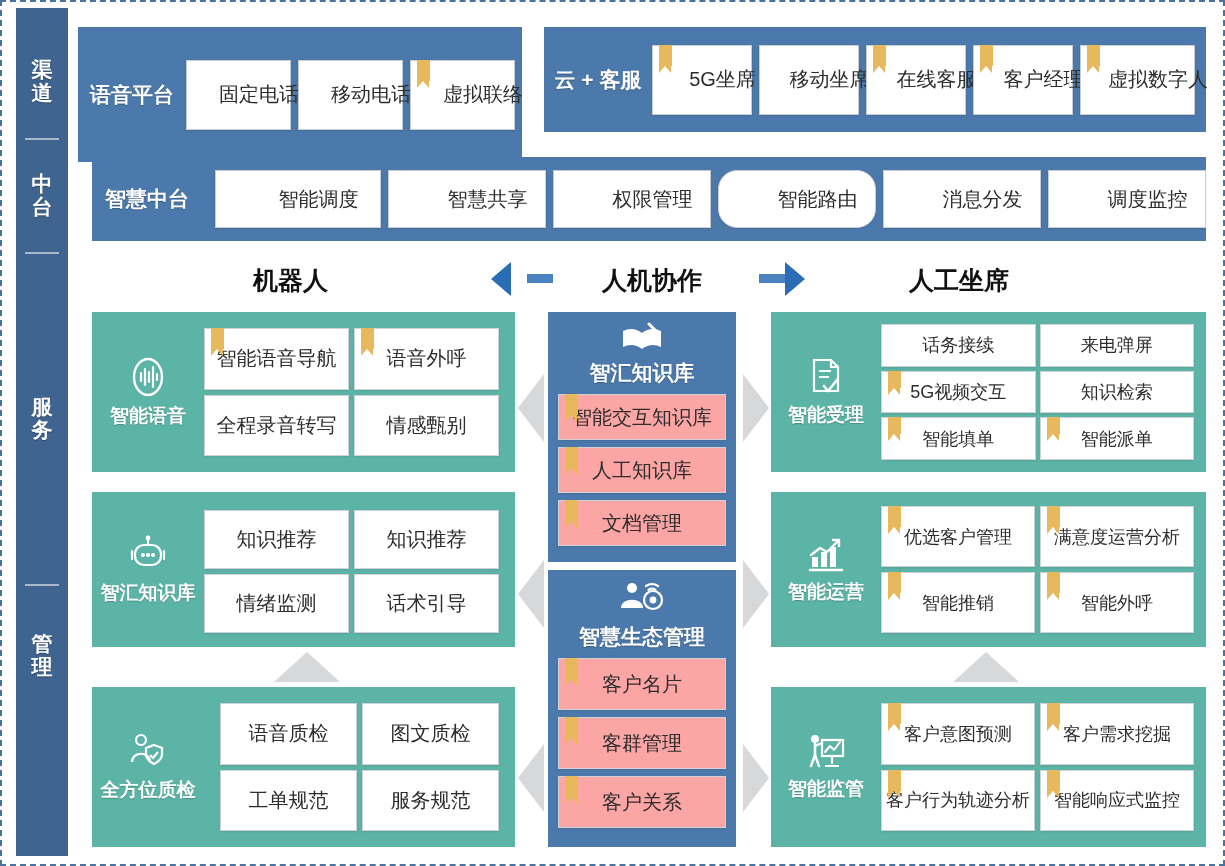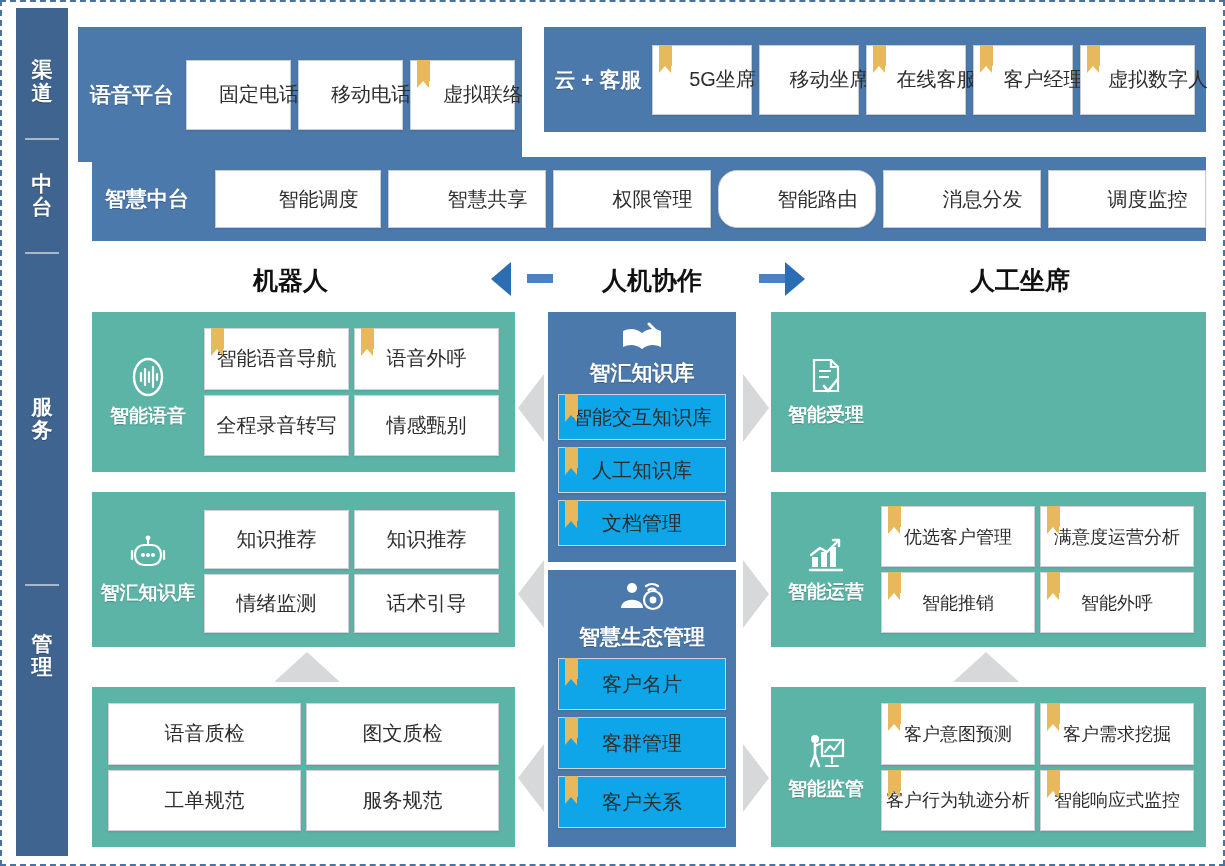--- a/index.html
+++ b/index.html
@@ -94,21 +94,21 @@
   
   .stack{
     position:absolute;background:#4c79ab;box-sizing:border-box;
     display:flex;flex-direction:column;align-items:center;
   }
   .stack-head{
     color:#fff;font-weight:bold;font-size:21px;text-align:center;
     text-shadow:0 1px 1px rgba(0,0,0,.25);white-space:nowrap;
   }
   .stack-item{
-    position:relative;background:#0ea5e9;border:1px solid #cfd3d7;width:100%;
+    position:relative;background:#fca5a5;border:1px solid #cfd3d7;width:100%;
     box-sizing:border-box;display:flex;align-items:center;justify-content:center;
     font-size:20px;color:#2d2d2d;white-space:nowrap;
     box-shadow:0 1px 2px rgba(0,0,0,.10);
   }
 
   
   .chev{position:absolute;width:0;height:0;}
   .chev-left{
     border-top:34px solid transparent;border-bottom:34px solid transparent;
     border-right:26px solid #d6d8da;
@@ -216,21 +216,21 @@
   <div class="hdr" style="left:251px;top:262px;">机器人</div>
 
   <div class="arrow-tail" style="left:525px;top:272px;width:26px;"></div>
   <div class="arrow-left" style="left:489px;top:260px;"></div>
 
   <div class="hdr" style="left:600px;top:262px;">人机协作</div>
 
   <div class="arrow-tail" style="left:757px;top:272px;width:26px;"></div>
   <div class="arrow-right" style="left:783px;top:260px;"></div>
 
-  <div class="hdr" style="left:968px;top:262px;">人工坐席</div>
+  <div class="hdr" style="left:907px;top:262px;">人工坐席</div>
 
   <div class="chev chev-left" style="left:516px;top:372px;"></div>
   <div class="chev chev-left" style="left:516px;top:558px;"></div>
   <div class="chev chev-left" style="left:516px;top:742px;"></div>
   <div class="chev chev-right" style="left:741px;top:372px;"></div>
   <div class="chev chev-right" style="left:741px;top:558px;"></div>
   <div class="chev chev-right" style="left:741px;top:742px;"></div>
   <div class="tri-up" style="left:272px;top:650px;"></div>
   <div class="tri-up" style="left:951px;top:650px;"></div>
 
@@ -294,20 +294,31 @@
       <div class="cell">
         <span>情绪监测</span>
       </div>
       <div class="cell">
         <span>话术引导</span>
       </div>
     </div>
   </div>
 
   <div class="grp" style="left:90px;top:685px;width:423px;height:160px;">
+    <div class="grp-left" style="width:112px;">
+      <span>
+        <svg width="42" height="42" viewBox="0 0 42 42">
+          <circle cx="14" cy="9" r="5" fill="none" stroke="#fff" stroke-width="2.2"></circle>
+          <path d="M5 31 C5 20 23 20 23 31" fill="none" stroke="#fff" stroke-width="2.2"></path>
+          <path d="M27 14 l8 3 v6 c0 5 -4 8 -8 10 c-4 -2 -8 -5 -8 -10 v-6 z" fill="none" stroke="#fff" stroke-width="2.2"></path>
+          <path d="M23 24 l3 3 l5 -6" fill="none" stroke="#fff" stroke-width="2"></path>
+        </svg>
+      </span>
+      <span class="grp-name">全方位质检</span>
+    </div>
     <div class="grp-grid" style="grid-template-columns:1fr 1fr;grid-template-rows:1fr 1fr;gap:5px;padding:16px 16px 16px 16px;">
       <div class="cell">
         <span>语音质检</span>
       </div>
       <div class="cell">
         <span>图文质检</span>
       </div>
       <div class="cell">
         <span>工单规范</span>
       </div>
@@ -372,20 +383,43 @@
         <svg width="38" height="42" viewBox="0 0 38 42">
           <path d="M7 4 h17 l7 7 v24 h-24 z" fill="none" stroke="#fff" stroke-width="2.2"></path>
           <path d="M24 4 v7 h7" fill="none" stroke="#fff" stroke-width="2.2"></path>
           <line x1="12" y1="15" x2="24" y2="15" stroke="#fff" stroke-width="2"></line>
           <line x1="12" y1="21" x2="22" y2="21" stroke="#fff" stroke-width="2"></line>
           <path d="M17 30 l4 5 l9 -11" fill="none" stroke="#fff" stroke-width="2.6" stroke-linecap="round" stroke-linejoin="round"></path>
         </svg>
       </span>
       <span class="grp-name">智能受理</span>
     </div>
+    <div class="grp-grid" style="grid-template-columns:1fr 1fr;grid-template-rows:1fr 1fr 1fr;gap:4px;padding:12px 12px 12px 0;">
+      <div class="cell small">
+        <span>话务接续</span>
+      </div>
+      <div class="cell small">
+        <span>来电弹屏</span>
+      </div>
+      <div class="cell small">
+        <span class="ribbon" style="height:17px;"></span>
+        <span>5G视频交互</span>
+      </div>
+      <div class="cell small">
+        <span>知识检索</span>
+      </div>
+      <div class="cell small">
+        <span class="ribbon" style="height:17px;"></span>
+        <span>智能填单</span>
+      </div>
+      <div class="cell small">
+        <span class="ribbon" style="height:17px;"></span>
+        <span>智能派单</span>
+      </div>
+    </div>
   </div>
 
   <div class="grp" style="left:769px;top:490px;width:435px;height:155px;">
     <div class="grp-left" style="width:110px;">
       <span>
         <svg width="40" height="40" viewBox="0 0 40 40">
           <rect x="6" y="22" width="6" height="10" fill="#fff"></rect>
           <rect x="15" y="17" width="6" height="15" fill="#fff"></rect>
           <rect x="24" y="12" width="6" height="20" fill="#fff"></rect>
           <path d="M5 20 L14 13 L21 17 L33 5" fill="none" stroke="#fff" stroke-width="2.4" stroke-linecap="round" stroke-linejoin="round"></path>

